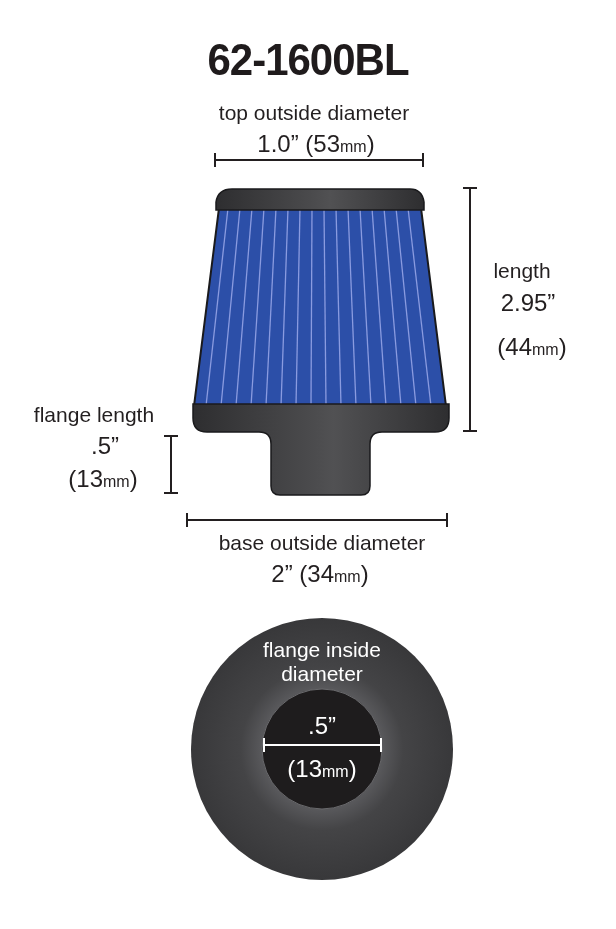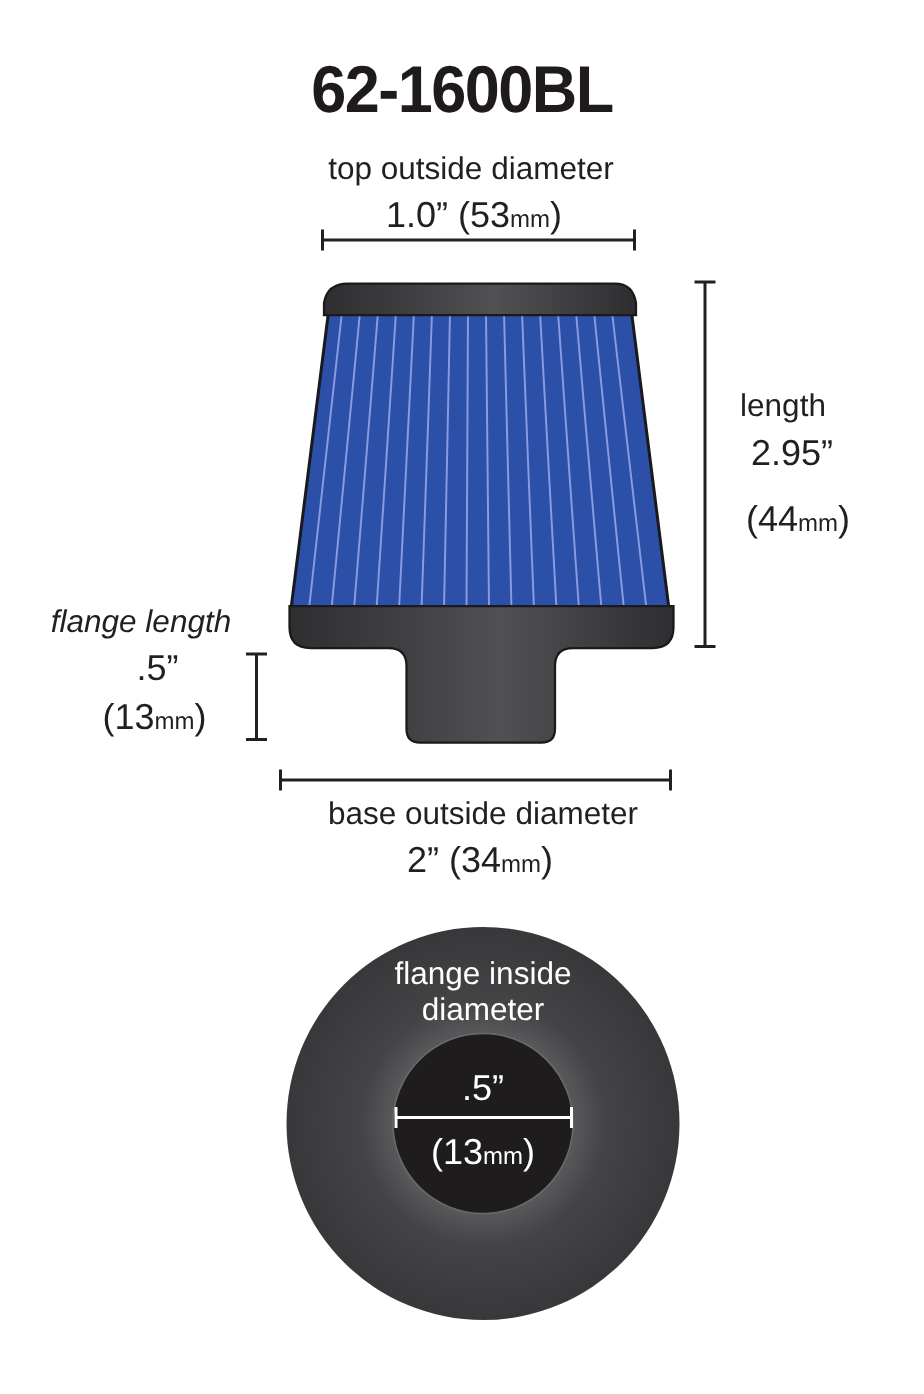--- a/index.html
+++ b/index.html
@@ -102,21 +102,21 @@
     </g>
   </g>
 </svg>
 
 <div class="abs lbl" style="left:470px;width:104px;top:259px;">length</div>
 <div class="abs val" style="left:470px;width:116px;top:289px;">2.95”</div>
 <div class="abs val" style="left:470px;width:124px;top:322px;margin-top:11px;">
   <span>(44</span><span class="mm">mm</span><span>)</span>
 </div>
 
-<div class="abs lbl" style="left:24px;width:140px;top:403px;font-style:italic;">flange length</div>
+<div class="abs lbl" style="left:24px;width:140px;top:403px;">flange length</div>
 <div class="abs val" style="left:24px;width:162px;top:432px;">.5”</div>
 <div class="abs val" style="left:24px;width:158px;top:465px;">
   <span>(13</span><span class="mm">mm</span><span>)</span>
 </div>
 
 <div class="abs lbl" style="left:0;width:644px;top:531px;">base outside diameter</div>
 <div class="abs val" style="left:0;width:640px;top:560px;">
   <span>2”</span><span> (34</span><span class="mm">mm</span><span>)</span>
 </div>
 

